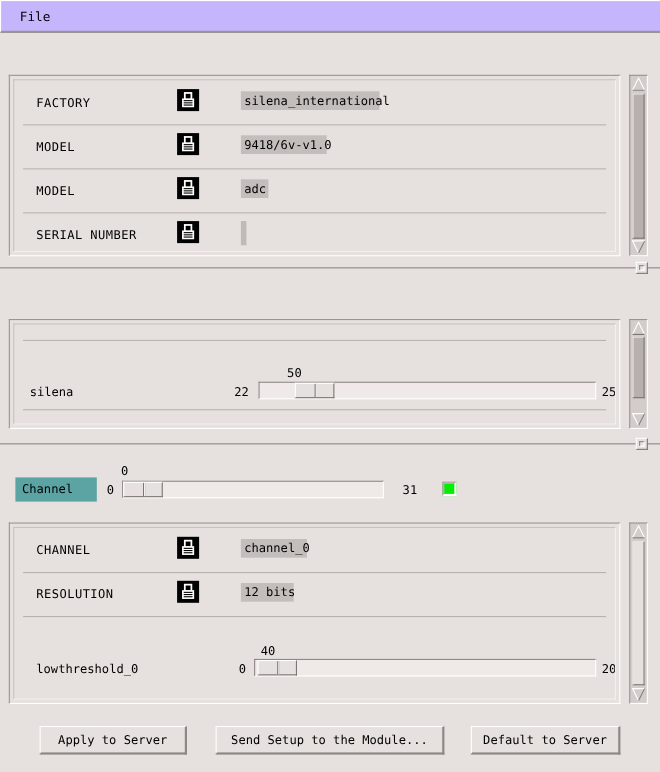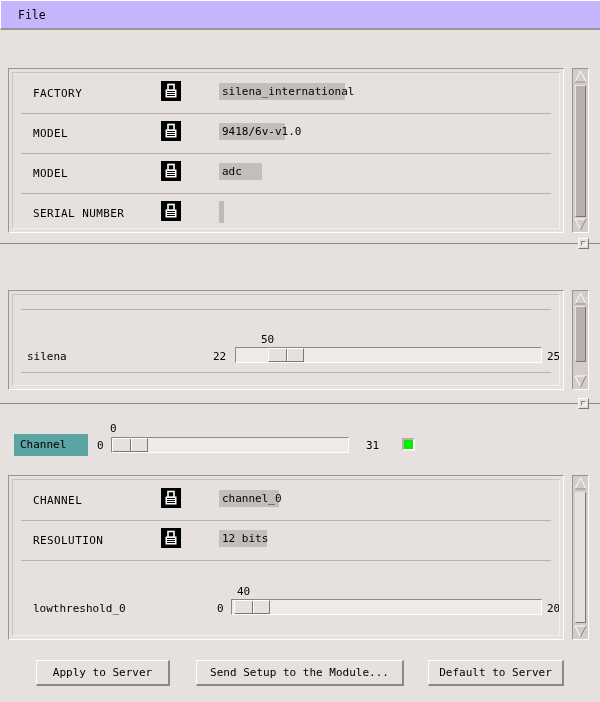--- a/index.html
+++ b/index.html
@@ -291,36 +291,36 @@
       <div class="prop-label">MODEL</div>
       <div class="lock-icon" style="left:140px;">
         <svg width="20" height="20" viewBox="0 0 20 20" aria-hidden="true">
           <rect x="7" y="3.5" width="6" height="6" fill="none" stroke="#fff" stroke-width="1.6"></rect>
           <rect x="4.5" y="8.5" width="11" height="8" fill="#fff"></rect>
           <rect x="6" y="10" width="8" height="1" fill="#000"></rect>
           <rect x="6" y="12" width="8" height="1" fill="#000"></rect>
           <rect x="6" y="14" width="8" height="1" fill="#000"></rect>
         </svg>
       </div>
-      <div class="value-field" style="left:198px; width:66px;">9418/6v-v1.0</div>
+      <div class="value-field" style="left:198px; width:78px;">9418/6v-v1.0</div>
     </div>
 
     <div class="prop-row" style="left:8px; top:80px; width:530px;">
       <div class="sep"></div>
       <div class="prop-label">MODEL</div>
       <div class="lock-icon" style="left:140px;">
         <svg width="20" height="20" viewBox="0 0 20 20" aria-hidden="true">
           <rect x="7" y="3.5" width="6" height="6" fill="none" stroke="#fff" stroke-width="1.6"></rect>
           <rect x="4.5" y="8.5" width="11" height="8" fill="#fff"></rect>
           <rect x="6" y="10" width="8" height="1" fill="#000"></rect>
           <rect x="6" y="12" width="8" height="1" fill="#000"></rect>
           <rect x="6" y="14" width="8" height="1" fill="#000"></rect>
         </svg>
       </div>
-      <div class="value-field" style="left:198px; width:43px;">adc</div>
+      <div class="value-field" style="left:198px; width:25px;">adc</div>
     </div>
 
     <div class="prop-row" style="left:8px; top:120px; width:530px;">
       <div class="sep"></div>
       <div class="prop-label">SERIAL NUMBER</div>
       <div class="lock-icon" style="left:140px;">
         <svg width="20" height="20" viewBox="0 0 20 20" aria-hidden="true">
           <rect x="7" y="3.5" width="6" height="6" fill="none" stroke="#fff" stroke-width="1.6"></rect>
           <rect x="4.5" y="8.5" width="11" height="8" fill="#fff"></rect>
           <rect x="6" y="10" width="8" height="1" fill="#000"></rect>

